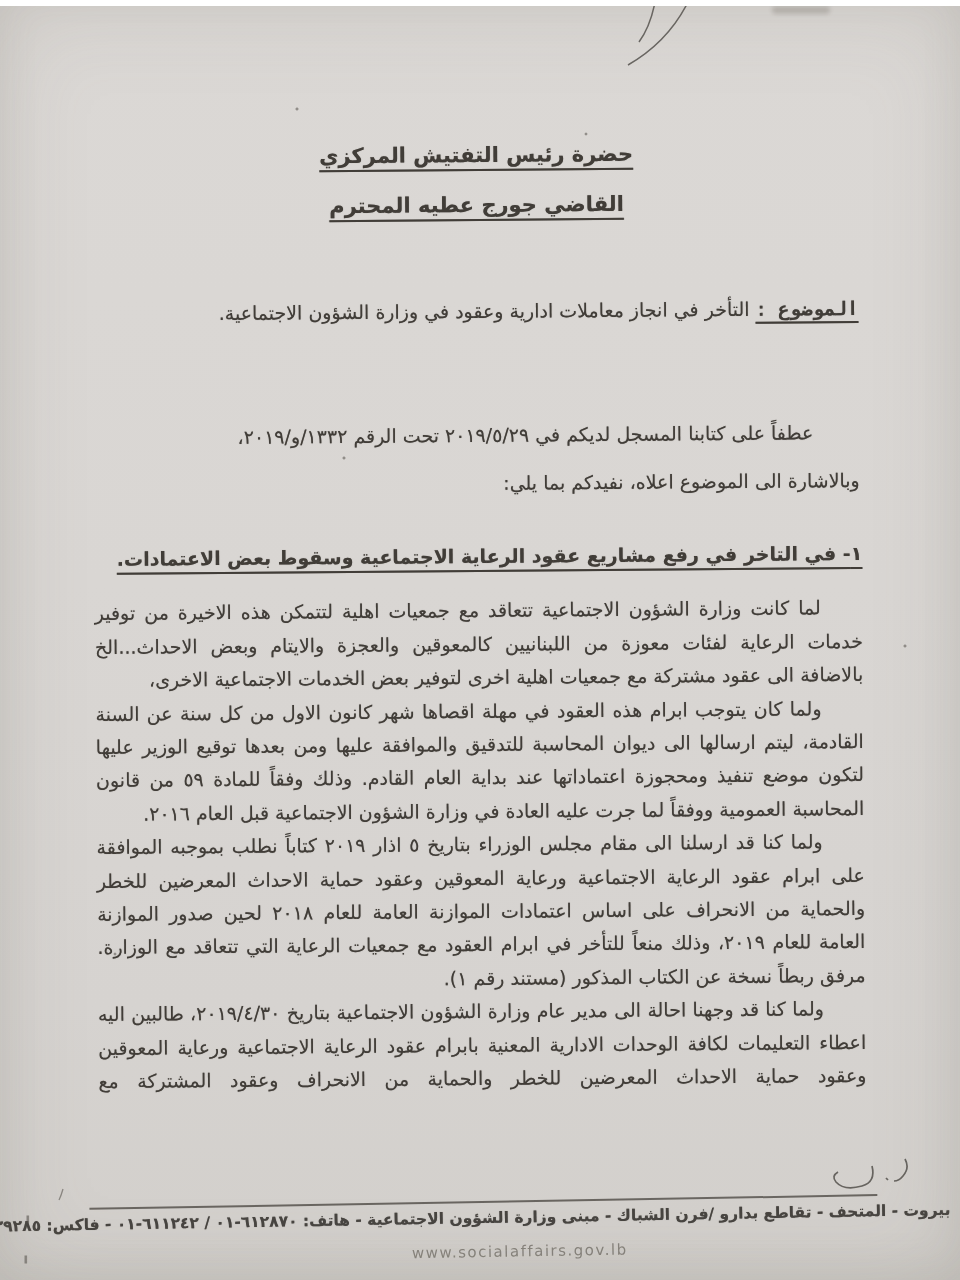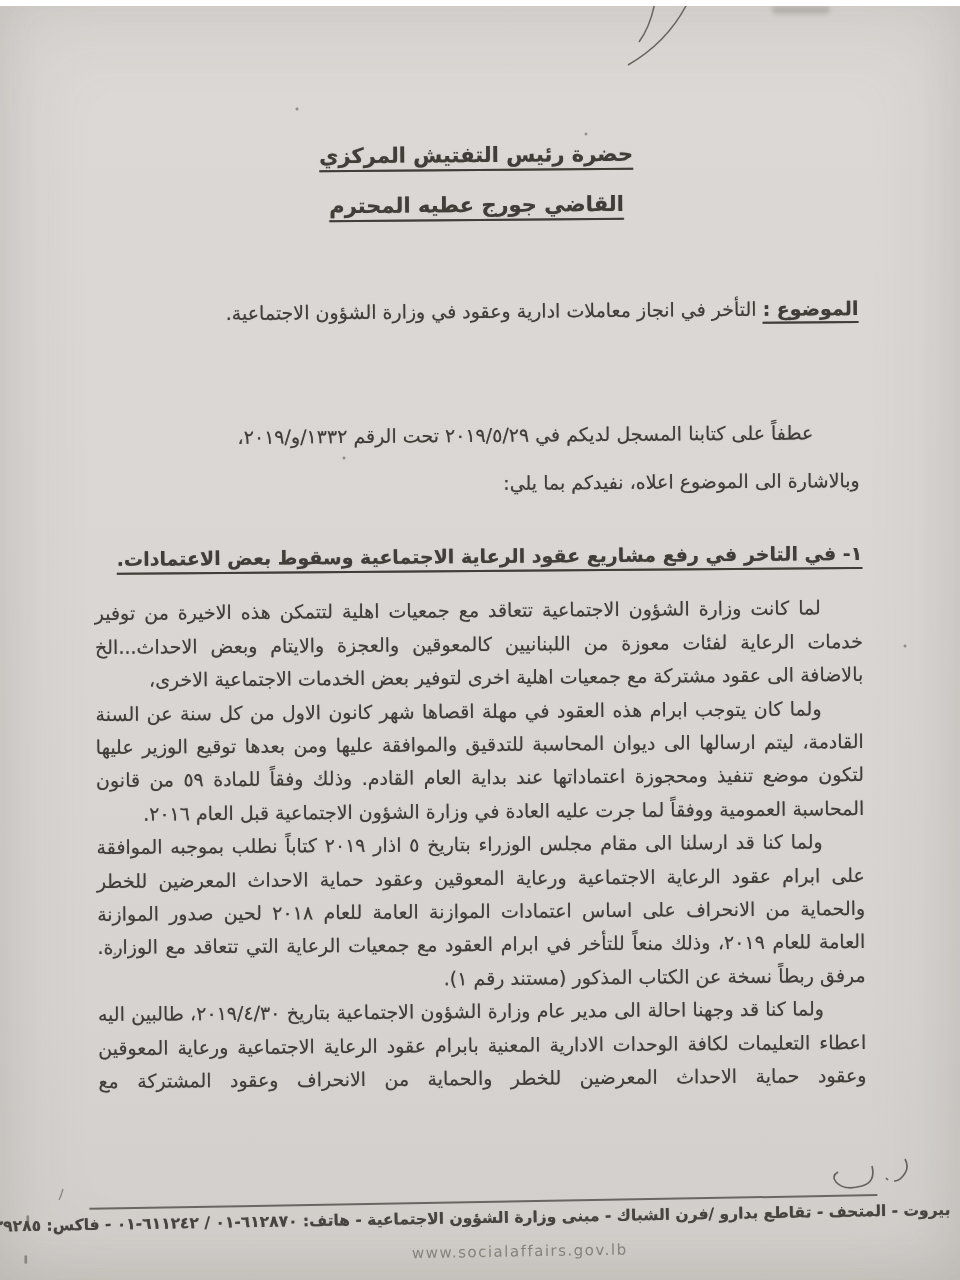--- a/index.html
+++ b/index.html
@@ -26,21 +26,21 @@
     text-align:center;font-size:21px;font-weight:bold;line-height:50px;
   }
   .recipient .line{
     text-decoration:underline;text-underline-offset:7px;text-decoration-thickness:1.6px;
   }
 
   .subject{
     position:absolute;top:294px;right:99px;font-size:19px;white-space:nowrap;
   }
   .subject .label{
-    font-weight:bold;text-decoration:underline;text-underline-offset:6px;text-decoration-thickness:1.5px;
+    font-weight:bold;text-decoration:underline;text-underline-offset:6px;text-decoration-thickness:1.5px;font-family:Liberation Mono, monospace;
   }
 
   .intro{
     position:absolute;top:405px;right:99px;width:766px;
     font-size:19px;line-height:48px;
   }
   .intro .first{padding-right:46px;}
 
   .body{
     position:absolute;top:534px;right:97px;width:768px;

